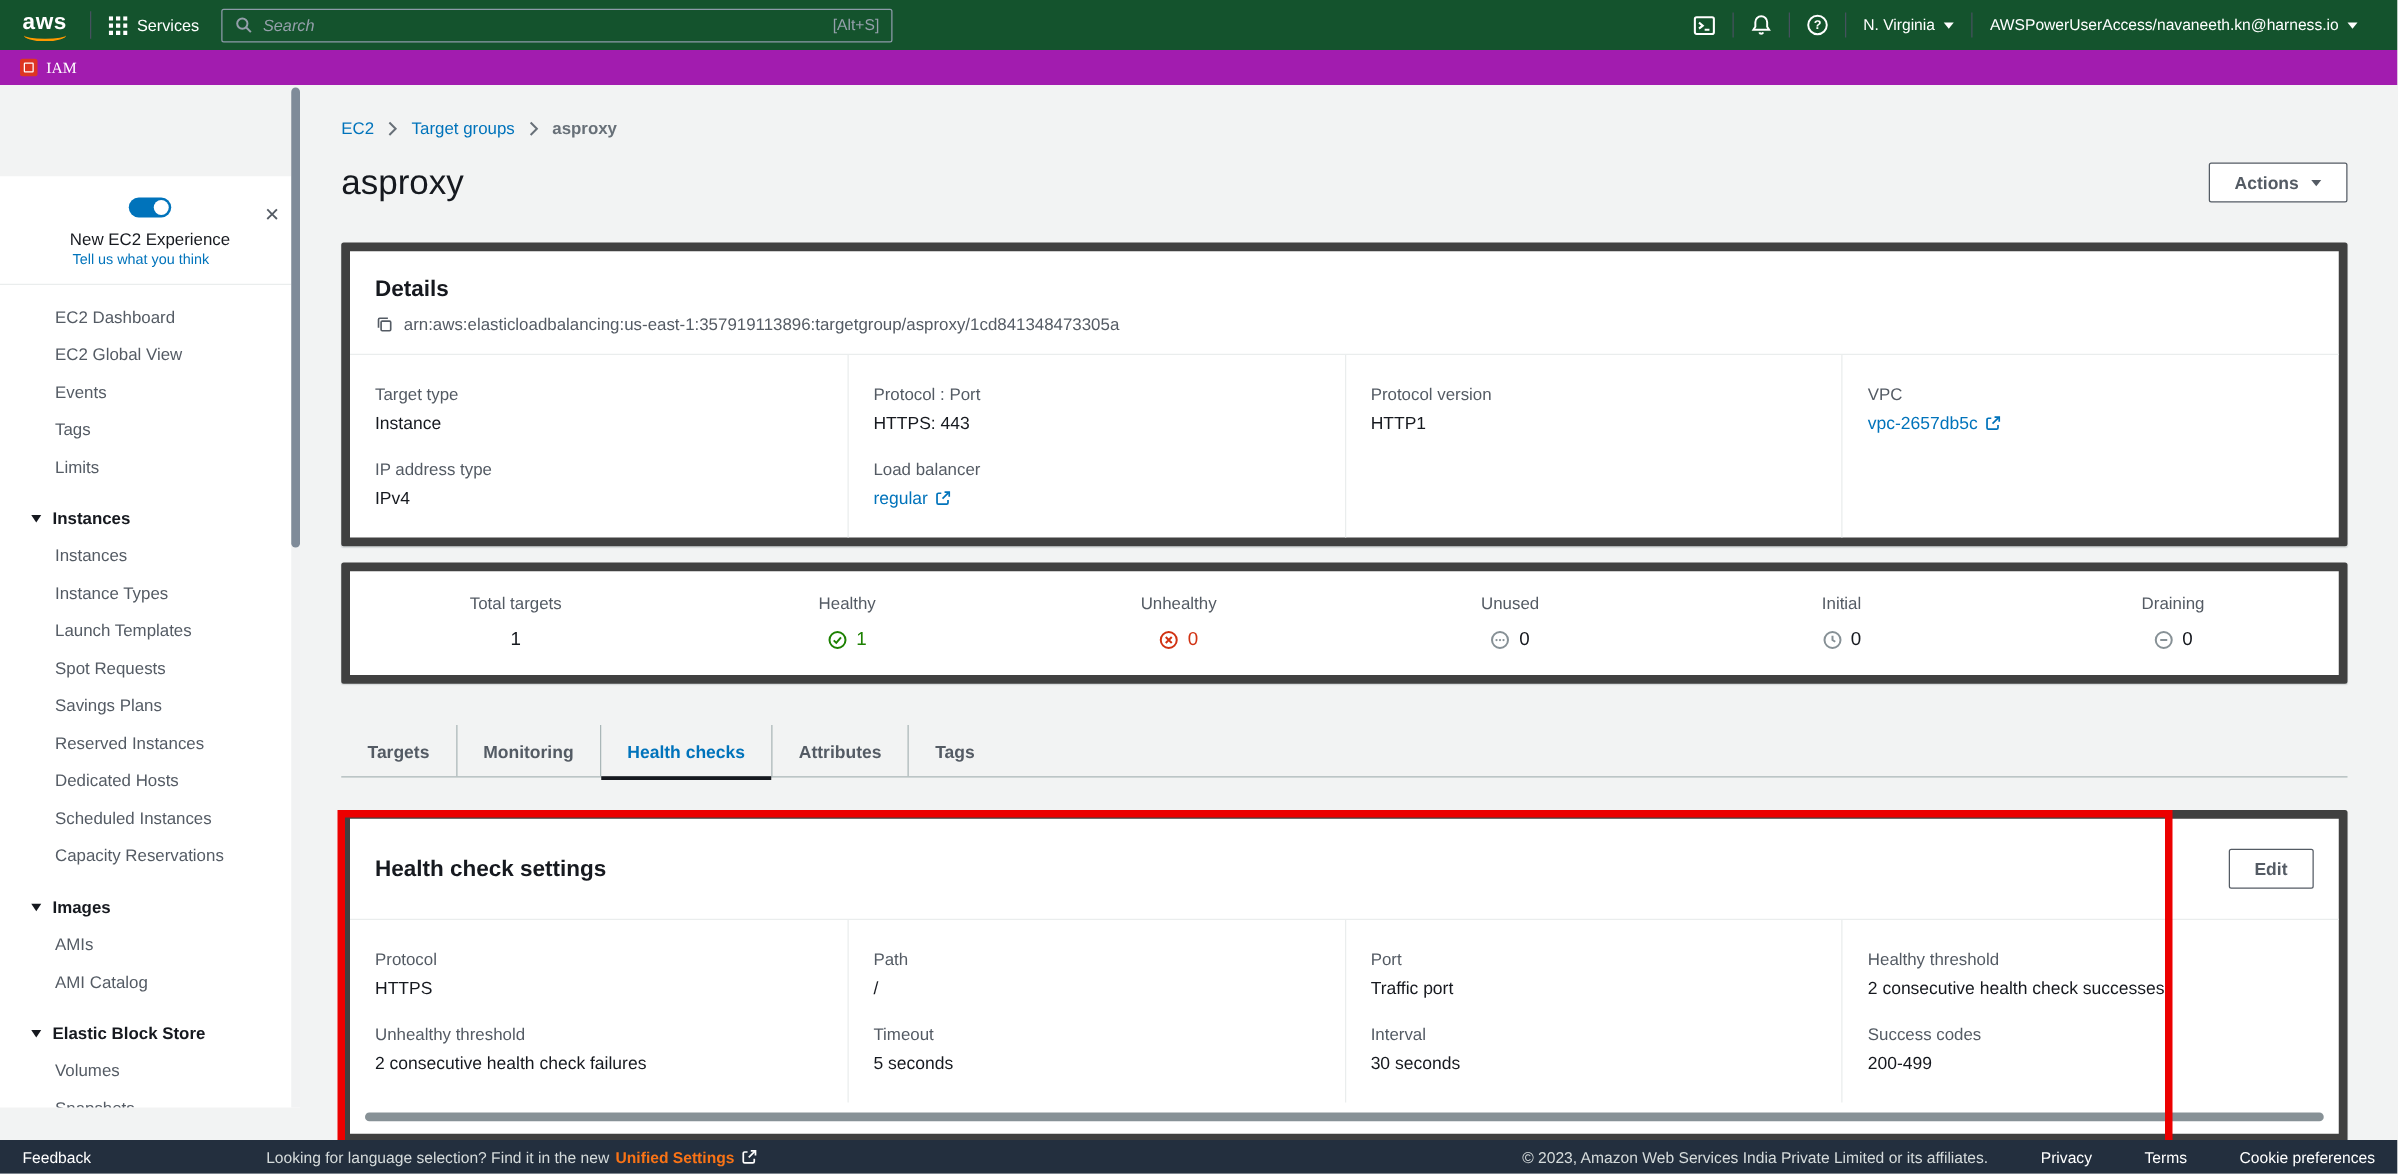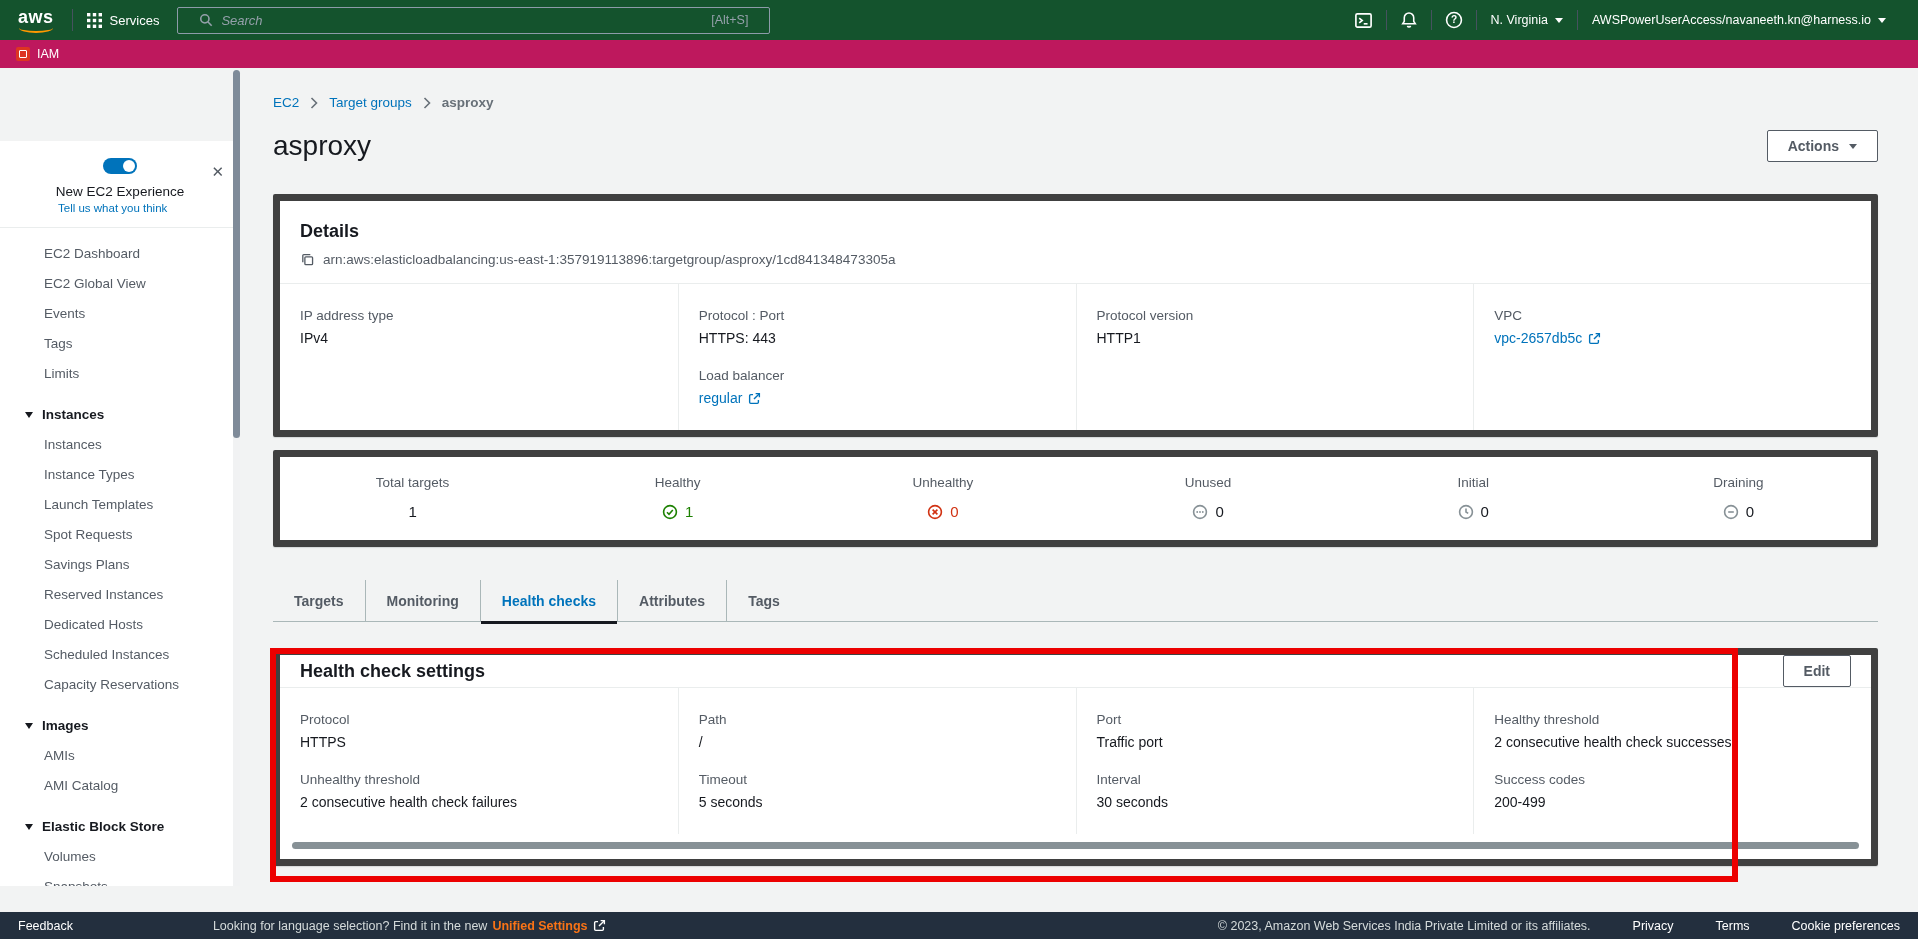--- a/index.html
+++ b/index.html
@@ -5,31 +5,31 @@
   * { box-sizing:border-box; margin:0; padding:0; }
   html,body { width:1918px; height:939px; overflow:hidden; }
   body { font-family:"Liberation Sans", sans-serif; background:#f2f3f3; position:relative; color:#16191f; }
 
   
   .topnav { position:absolute; top:0; left:0; right:0; height:40px; background:#14532d; display:flex; align-items:center; padding:0 18px 0 16px; color:#fff; z-index:20; }
   .aws-logo { position:relative; font-weight:700; font-size:18px; letter-spacing:.5px; color:#fff; padding:0 4px 6px 2px; }
   .aws-logo::after { content:""; position:absolute; left:3px; right:5px; bottom:1px; height:8px; border-bottom:2.5px solid #ff9900; border-radius:0 0 55% 55%; }
   .nav-div { width:1px; height:22px; background:#46525f; margin:0 14px; }
   .nav-item-top { display:flex; align-items:center; gap:8px; font-size:13px; color:#fff; cursor:pointer; }
-  .searchbox { display:flex; align-items:center; gap:8px; width:593px; height:27px; margin-left:18px; border:1px solid #8d9ba9; border-radius:2px; padding:0 21px; }
+  .searchbox { display:flex; align-items:center; gap:8px; width:537px; height:27px; margin-left:18px; border:1px solid #8d9ba9; border-radius:2px; padding:0 10px; }
   .searchbox input { flex:1; background:transparent; border:none; outline:none; color:#fff; font-size:13px; font-family:inherit; }
   .searchbox input::placeholder { color:#95a0ab; font-style:italic; }
   .shortcut { color:#95a0ab; font-size:12.5px; }
   .top-right { margin-left:auto; display:flex; align-items:center; }
   .top-icon { display:flex; align-items:center; padding:0 13px; cursor:pointer; }
   .tiny-div { width:1px; height:20px; background:#46525f; }
   .top-text { display:flex; align-items:center; gap:7px; font-size:12.5px; color:#fff; padding:0 14px; cursor:pointer; white-space:nowrap; }
   .caret { width:0; height:0; border-left:4.5px solid transparent; border-right:4.5px solid transparent; border-top:5.5px solid currentColor; display:inline-block; }
 
-  .subnav { position:absolute; top:40px; left:0; right:0; height:28px; background:#be185d; display:flex; align-items:center; padding:0 16px; z-index:19; }
+  .subnav { position:absolute; top:40px; left:0; right:0; height:28px; background:#a21caf; display:flex; align-items:center; padding:0 16px; z-index:19;font-family:Liberation Serif, serif; }
   .app-tag { display:flex; align-items:center; gap:7px; color:#fff; font-size:12.5px; cursor:pointer; }
   .iam-icon { width:14px; height:14px; background:#dd3522; border-radius:2px; position:relative; }
   .iam-icon::after { content:""; position:absolute; inset:3px; border:1.5px solid #fff; border-radius:1px; }
 
   
   .sidebar { position:absolute; left:0; top:141px; width:240px; height:745px; background:#fff; overflow:hidden; }
   .exp-block { position:relative; padding:17px 14px 13px 14px; border-bottom:1px solid #eaeded; }
   .exp-row { display:flex; align-items:center; gap:10px;flex-direction:column; }
   .toggle { width:34px; height:16px; border-radius:8px; background:#0073bb; position:relative; cursor:pointer; flex:0 0 auto; }
   .toggle::after { content:""; position:absolute; right:2px; top:2px; width:12px; height:12px; background:#fff; border-radius:50%; }
@@ -82,21 +82,21 @@
   .stat-val.green { color:#1d8102; }
   .stat-val.red { color:#d13212; }
 
   .tabs { margin-top:33px; display:flex; border-bottom:1px solid #aab7b8; height:42px; }
   .tab { display:flex; align-items:center; padding:0 21px; font-size:14px; font-weight:700; color:#545b64; cursor:pointer; position:relative; }
   .tab + .tab { border-left:1px solid #aab7b8; }
   .tab.active { color:#0073bb; }
   .tab.active::after { content:""; position:absolute; left:0; right:0; bottom:-3px; height:3px; background:#16191f; }
 
   .hc-wrap { position:relative; margin-top:26px; }
-  .hc-header { display:flex; align-items:center; padding:0 20px; }
+  .hc-header { display:flex; align-items:center; padding:24px 20px; }
   .hc-grid { padding-bottom:4px; }
   .hscroll { height:7px; background:#879196; border-radius:4px; margin:4px 12px 10px 12px; }
   .red-box { position:absolute; left:-3px; top:0; right:140px; bottom:-16px; border:6px solid #ec0000; pointer-events:none; z-index:10; }
 
   
   .footer { position:absolute; left:0; bottom:0; right:0; height:27px; background:#232f3e; display:flex; align-items:center; padding:0 18px; font-size:12.5px; color:#d5dbdb; z-index:20; }
   .footer .fb { color:#fff; cursor:pointer; }
   .lang { margin-left:140px; display:flex; align-items:center; gap:5px; }
   .lang b { color:#f97316; }
   .foot-right { margin-left:auto; display:flex; align-items:center; gap:42px; }
@@ -267,20 +267,24 @@
               <path d="M3 10.8V3.8A1 1 0 0 1 4 2.8h7"></path>
             </svg>
         </span>
         <span>arn:aws:elasticloadbalancing:us-east-1:357919113896:targetgroup/asproxy/1cd841348473305a</span>
       </div>
     </div>
     <div class="hdivider"></div>
     <div class="grid4">
       <div class="gcol">
         <div class="field">
+            <div class="f-label">Target type</div>
+            <div class="f-value">Instance</div>
+          </div>
+        <div class="field">
             <div class="f-label">IP address type</div>
             <div class="f-value">IPv4</div>
           </div>
       </div>
       <div class="gcol">
         <div class="field">
             <div class="f-label">Protocol : Port</div>
             <div class="f-value">HTTPS: 443</div>
           </div>
         <div class="field">

